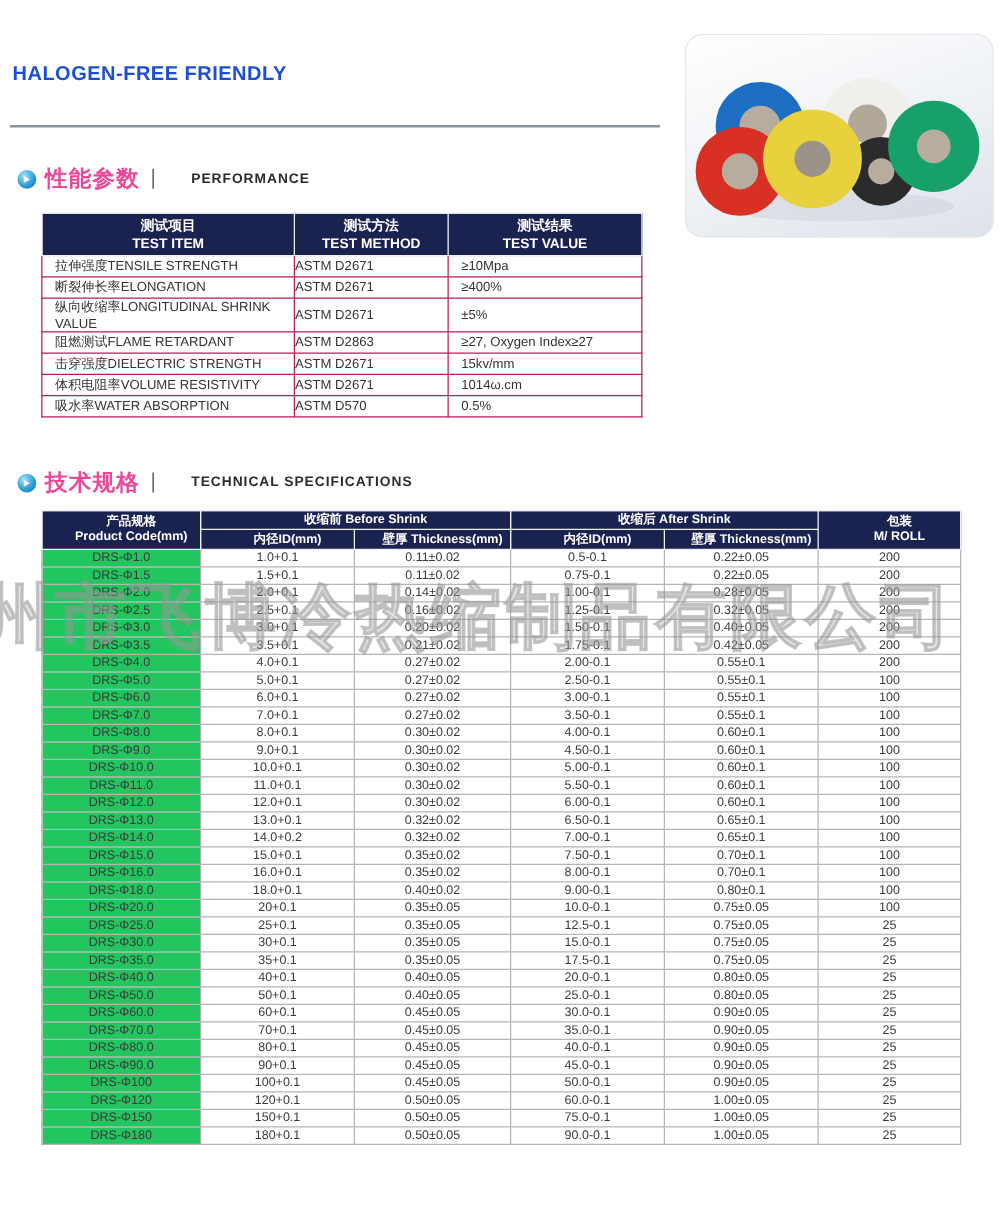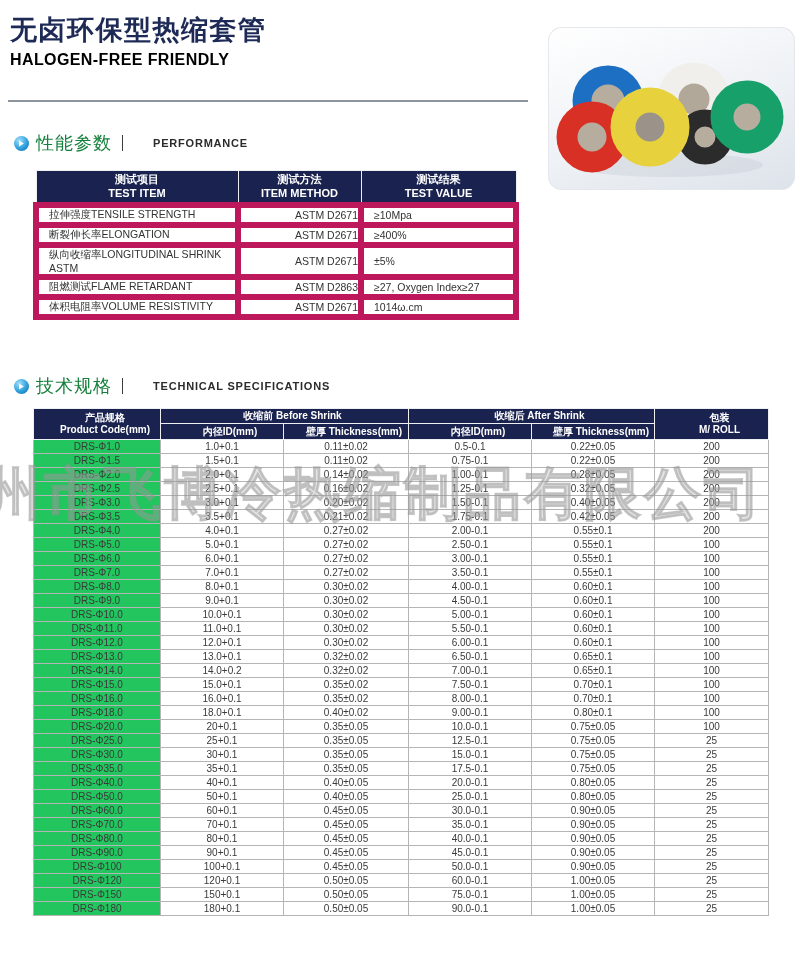--- a/index.html
+++ b/index.html
@@ -3,66 +3,65 @@
 <meta charset="utf-8">
 <style>
   * { margin:0; padding:0; box-sizing:border-box; }
   body { background:#fff; }
   .page { position:relative; width:800px; height:971px; background:#ffffff;
           font-family:"Liberation Sans","DejaVu Sans",sans-serif; overflow:hidden; }
 
   .title-cn { position:absolute; left:10px; top:12px; font-size:27px; font-weight:bold;
               color:#1e2a56; letter-spacing:1.5px; }
   .subtitle { position:absolute; left:10px; top:49px; font-size:16px; font-weight:bold;
-              color:#000000; line-height:21px; letter-spacing:0.4px; }
+              color:#1d4ed8; line-height:21px; letter-spacing:0.4px; }
   .rule { position:absolute; left:8px; top:100px; width:520px; height:2px; background:#8d949c; }
 
   .photo-card { position:absolute; left:548px; top:27px; width:247px; height:163px;
                 border-radius:14px; background:linear-gradient(160deg,#ffffff 0%,#eef1f5 55%,#dde3ea 100%);
                 box-shadow:inset 0 0 0 1px #e4e7eb; }
 
   .section { position:absolute; display:flex; align-items:center; gap:7px; }
   .sec-perf { left:14px; top:131px; }
   .sec-spec { left:14px; top:374px;justify-content:space-between; }
   .section-icon { width:15px; height:15px; border-radius:50%; flex:0 0 auto;
                   background:radial-gradient(circle at 35% 30%,#9fe0fa,#2f9fdb 55%,#0b67ae);
                   display:flex; align-items:center; justify-content:center; }
-  .section-cn { font-size:18px; font-weight:normal; color:#15803d; letter-spacing:1px; }
+  .section-cn { font-size:18px; font-weight:bold; color:#ec4899; letter-spacing:1px; }
   .section-bar { width:1px; height:16px; background:#3c3c3c; margin:0 3px; }
   .section-en { font-size:11px; font-weight:bold; color:#2b2b2b; letter-spacing:0.8px;margin-left:20px; }
 
   table { border-collapse:collapse; table-layout:fixed;border-radius:30px; }
 
   .perf-table { position:absolute; left:33px; top:170px; width:480px; }
   .perf-table th { background:#1a2350; color:#fff; font-size:11px; font-weight:bold;
                    height:34px; line-height:14px; border:1px solid #edeff3; text-align:center; }
   .perf-table td { background:#fff; font-size:10.5px; color:#333; height:17px;
-                   border:6px solid #be185d; padding:0 6px 0 10px; text-align:left; }
-  .perf-table td.mid { text-align:right; padding:0; }
+                   border:1px solid #be185d; padding:0 6px 0 10px; text-align:left; }
+  .perf-table td.mid { text-align:left; padding:0; }
 
   .spec-table { position:absolute; left:33px; top:408px; width:735px; }
   .spec-table th { background:#1a2350; color:#fff; font-weight:bold; font-size:10px;
                    border:1px solid #edeff3; text-align:center; line-height:12px;padding-left:16px; }
   .spec-table tr.h1 th { height:15px; }
   .spec-table tr.h2 th { height:16px; }
   .spec-table td { font-size:10px; color:#3a3a3a; text-align:center; height:14px;
                    border:1px solid #b5b5b5; padding:0; background:#fff; }
   .spec-table td.prod { background:#22c55e; }
 
   .watermark { position:absolute; left:-16px; top:456px; width:850px; z-index:5;
                font-size:57px; font-weight:bold; letter-spacing:3px; white-space:nowrap;
                color:rgba(170,170,170,0.30); -webkit-text-stroke:1px rgba(145,145,145,0.45);
                pointer-events:none; }
 </style>
 </head>
 <body>
 
 <div class="page">
 
-  <div class="title-cn">无卤环保型热缩套管</div>
   <div class="subtitle">
     <div>HALOGEN-FREE FRIENDLY</div>
   </div>
   <div class="rule"></div>
 
   <div class="photo-card">
     <svg width="247" height="163" viewBox="0 0 247 163">
       <ellipse cx="120" cy="138" rx="95" ry="12" fill="#c9cfd6" opacity="0.45"></ellipse>
       <circle cx="60" cy="74" r="26" stroke-width="19" fill="#b7ad9f" stroke="#1d6fc4"></circle>
       <circle cx="44" cy="110" r="25" stroke-width="21" fill="#b7ad9f" stroke="#d93025"></circle>
@@ -91,21 +90,21 @@
         <col style="width:155px">
       </colgroup>
     <thead>
       <tr>
         <th>
           <div>测试项目</div>
           <div>TEST ITEM</div>
         </th>
         <th>
           <div>测试方法</div>
-          <div>ITEM METHOD</div>
+          <div>TEST METHOD</div>
         </th>
         <th>
           <div>测试结果</div>
           <div>TEST VALUE</div>
         </th>
       </tr>
     </thead>
     <tbody>
 
         <tr>
@@ -114,39 +113,49 @@
           <td>≥10Mpa</td>
         </tr>
 
         <tr>
           <td>断裂伸长率ELONGATION</td>
           <td class="mid">ASTM D2671</td>
           <td>≥400%</td>
         </tr>
 
         <tr>
-          <td>纵向收缩率LONGITUDINAL SHRINK ASTM</td>
+          <td>纵向收缩率LONGITUDINAL SHRINK VALUE</td>
           <td class="mid">ASTM D2671</td>
           <td>±5%</td>
         </tr>
 
 
         <tr>
           <td>阻燃测试FLAME RETARDANT</td>
           <td class="mid">ASTM D2863</td>
           <td>≥27, Oxygen Index≥27</td>
         </tr>
 
+        <tr>
+          <td>击穿强度DIELECTRIC STRENGTH</td>
+          <td class="mid">ASTM D2671</td>
+          <td>15kv/mm</td>
+        </tr>
 
         <tr>
           <td>体积电阻率VOLUME RESISTIVITY</td>
           <td class="mid">ASTM D2671</td>
           <td>1014ω.cm</td>
         </tr>
 
+        <tr>
+          <td>吸水率WATER ABSORPTION</td>
+          <td class="mid">ASTM D570</td>
+          <td>0.5%</td>
+        </tr>
       </tbody>
   </table>
 
   <div class="section sec-spec">
     <span class="section-icon">
       <svg width="9" height="9" viewBox="0 0 10 10">
           <path d="M2.2 1.8 L7.6 5 L2.2 8.2 Z" fill="#ffffff"></path>
         </svg>
     </span>
     <span class="section-cn">技术规格</span>

